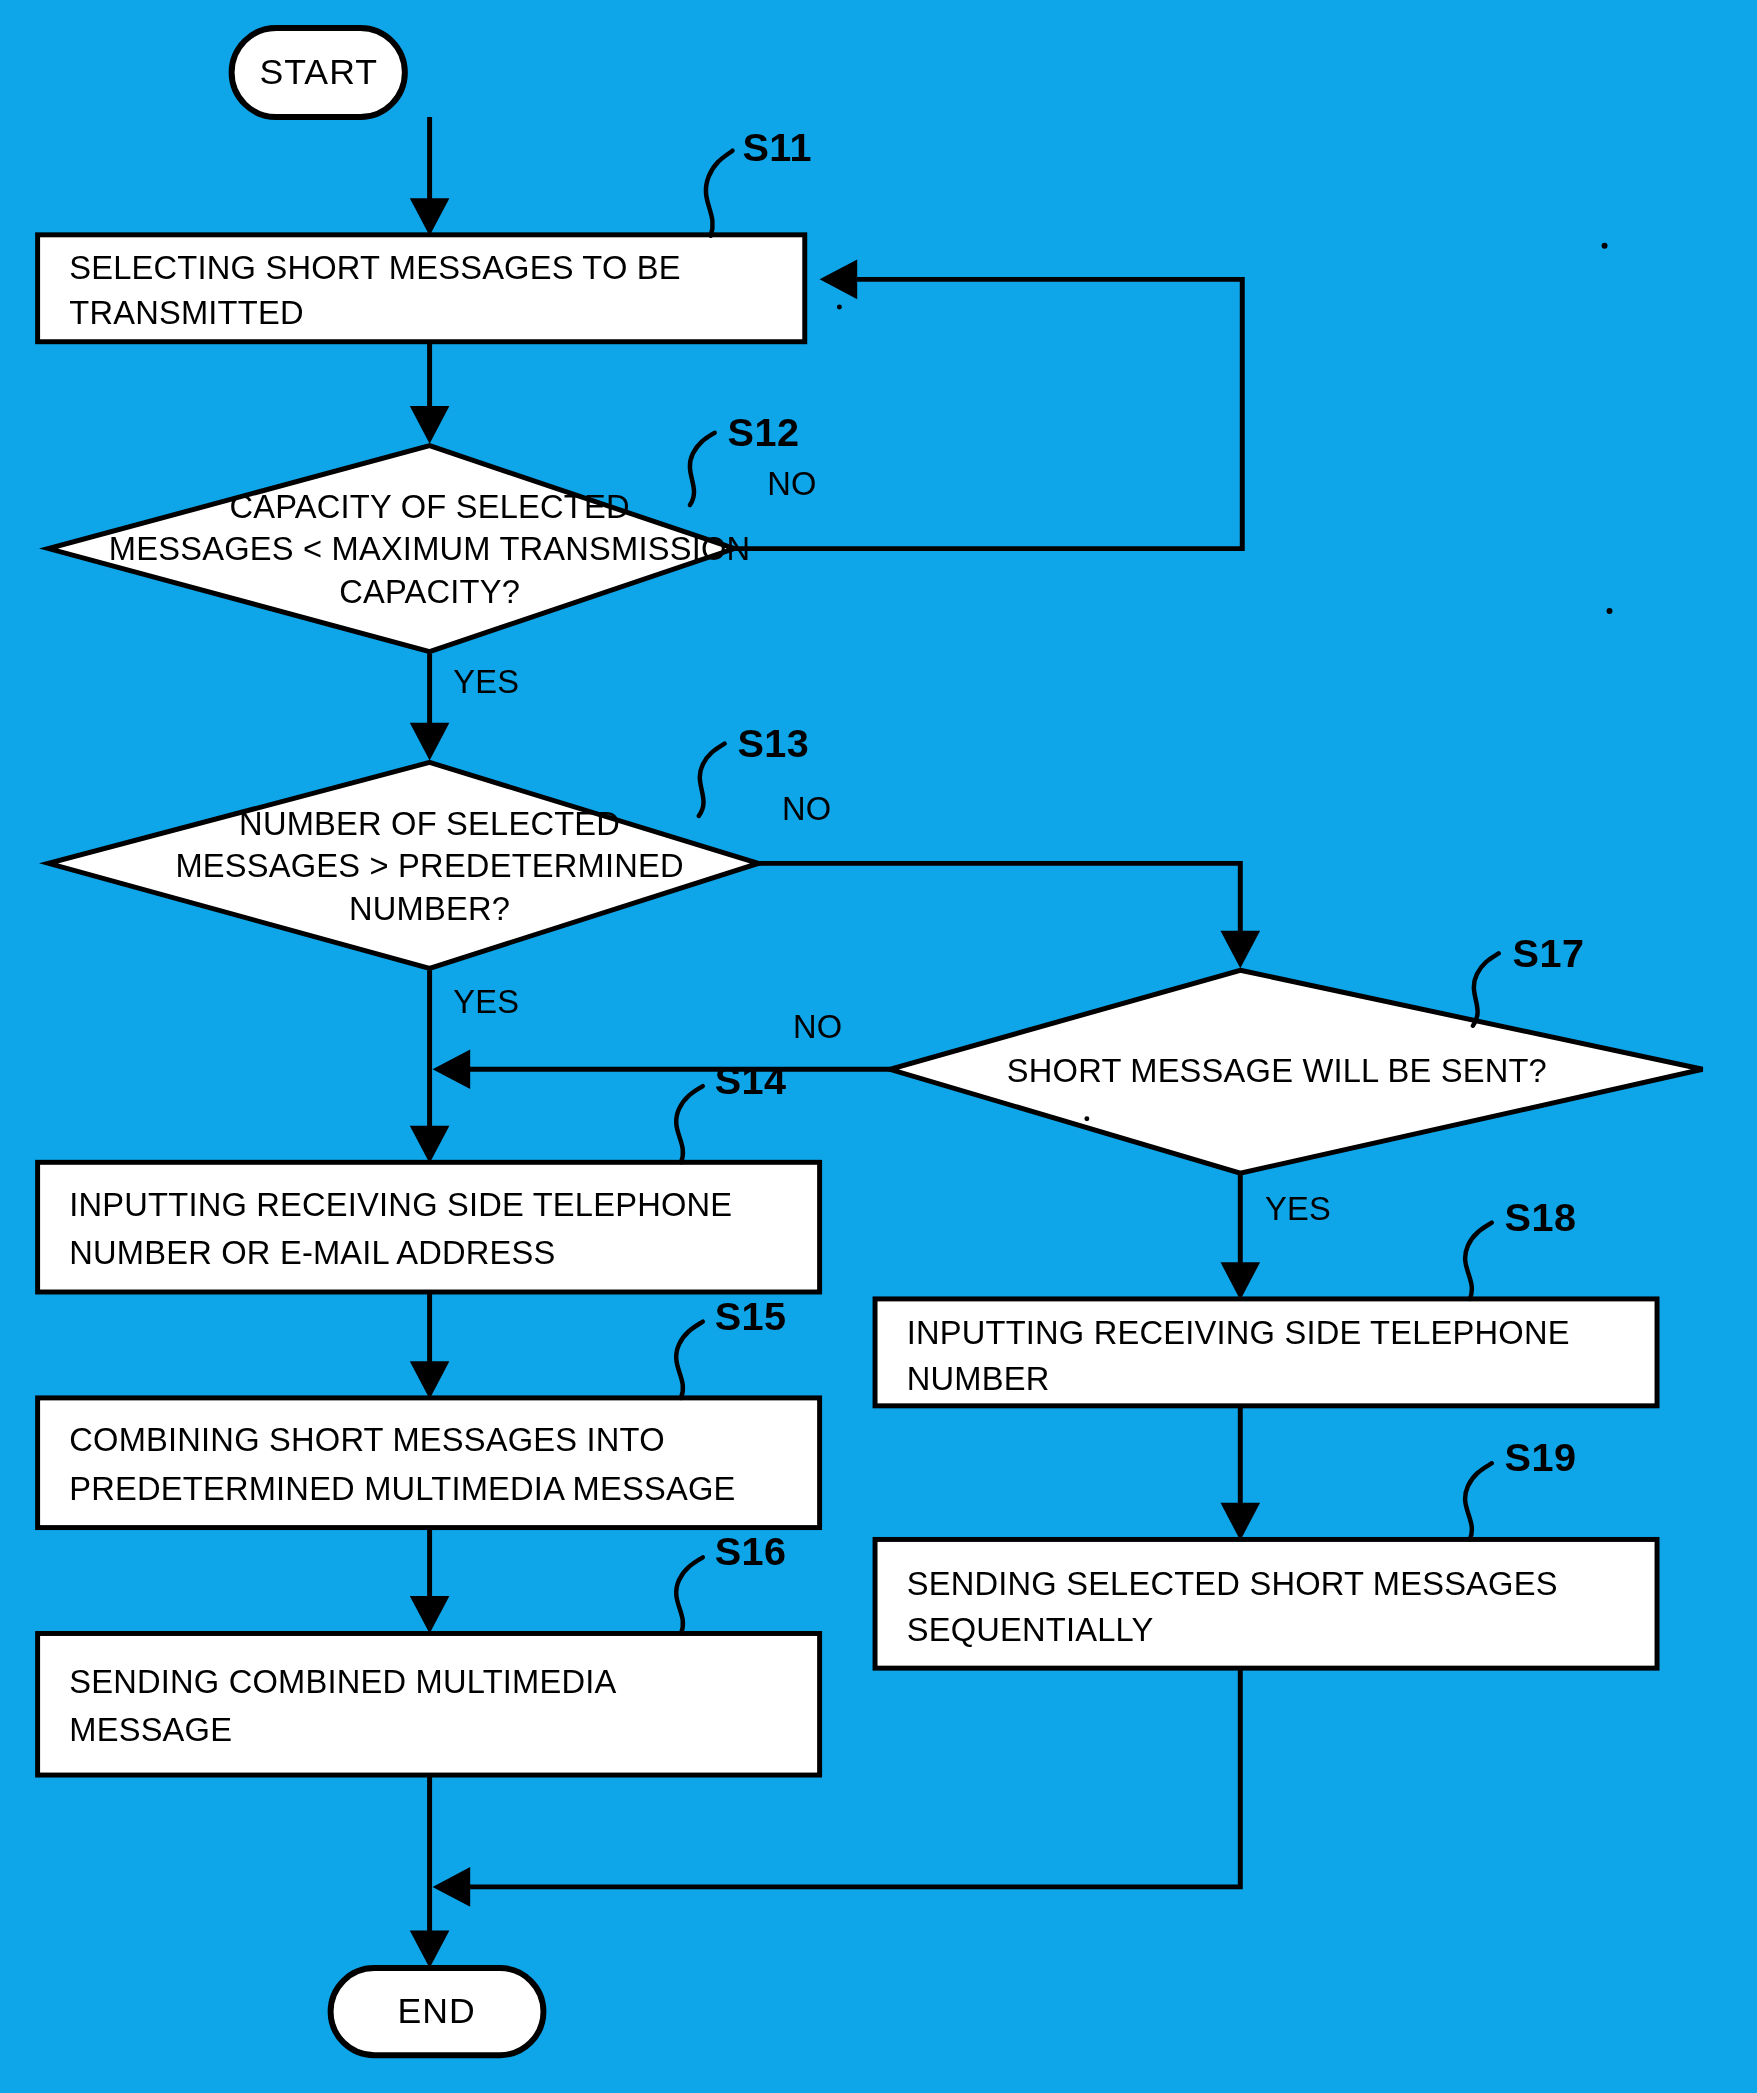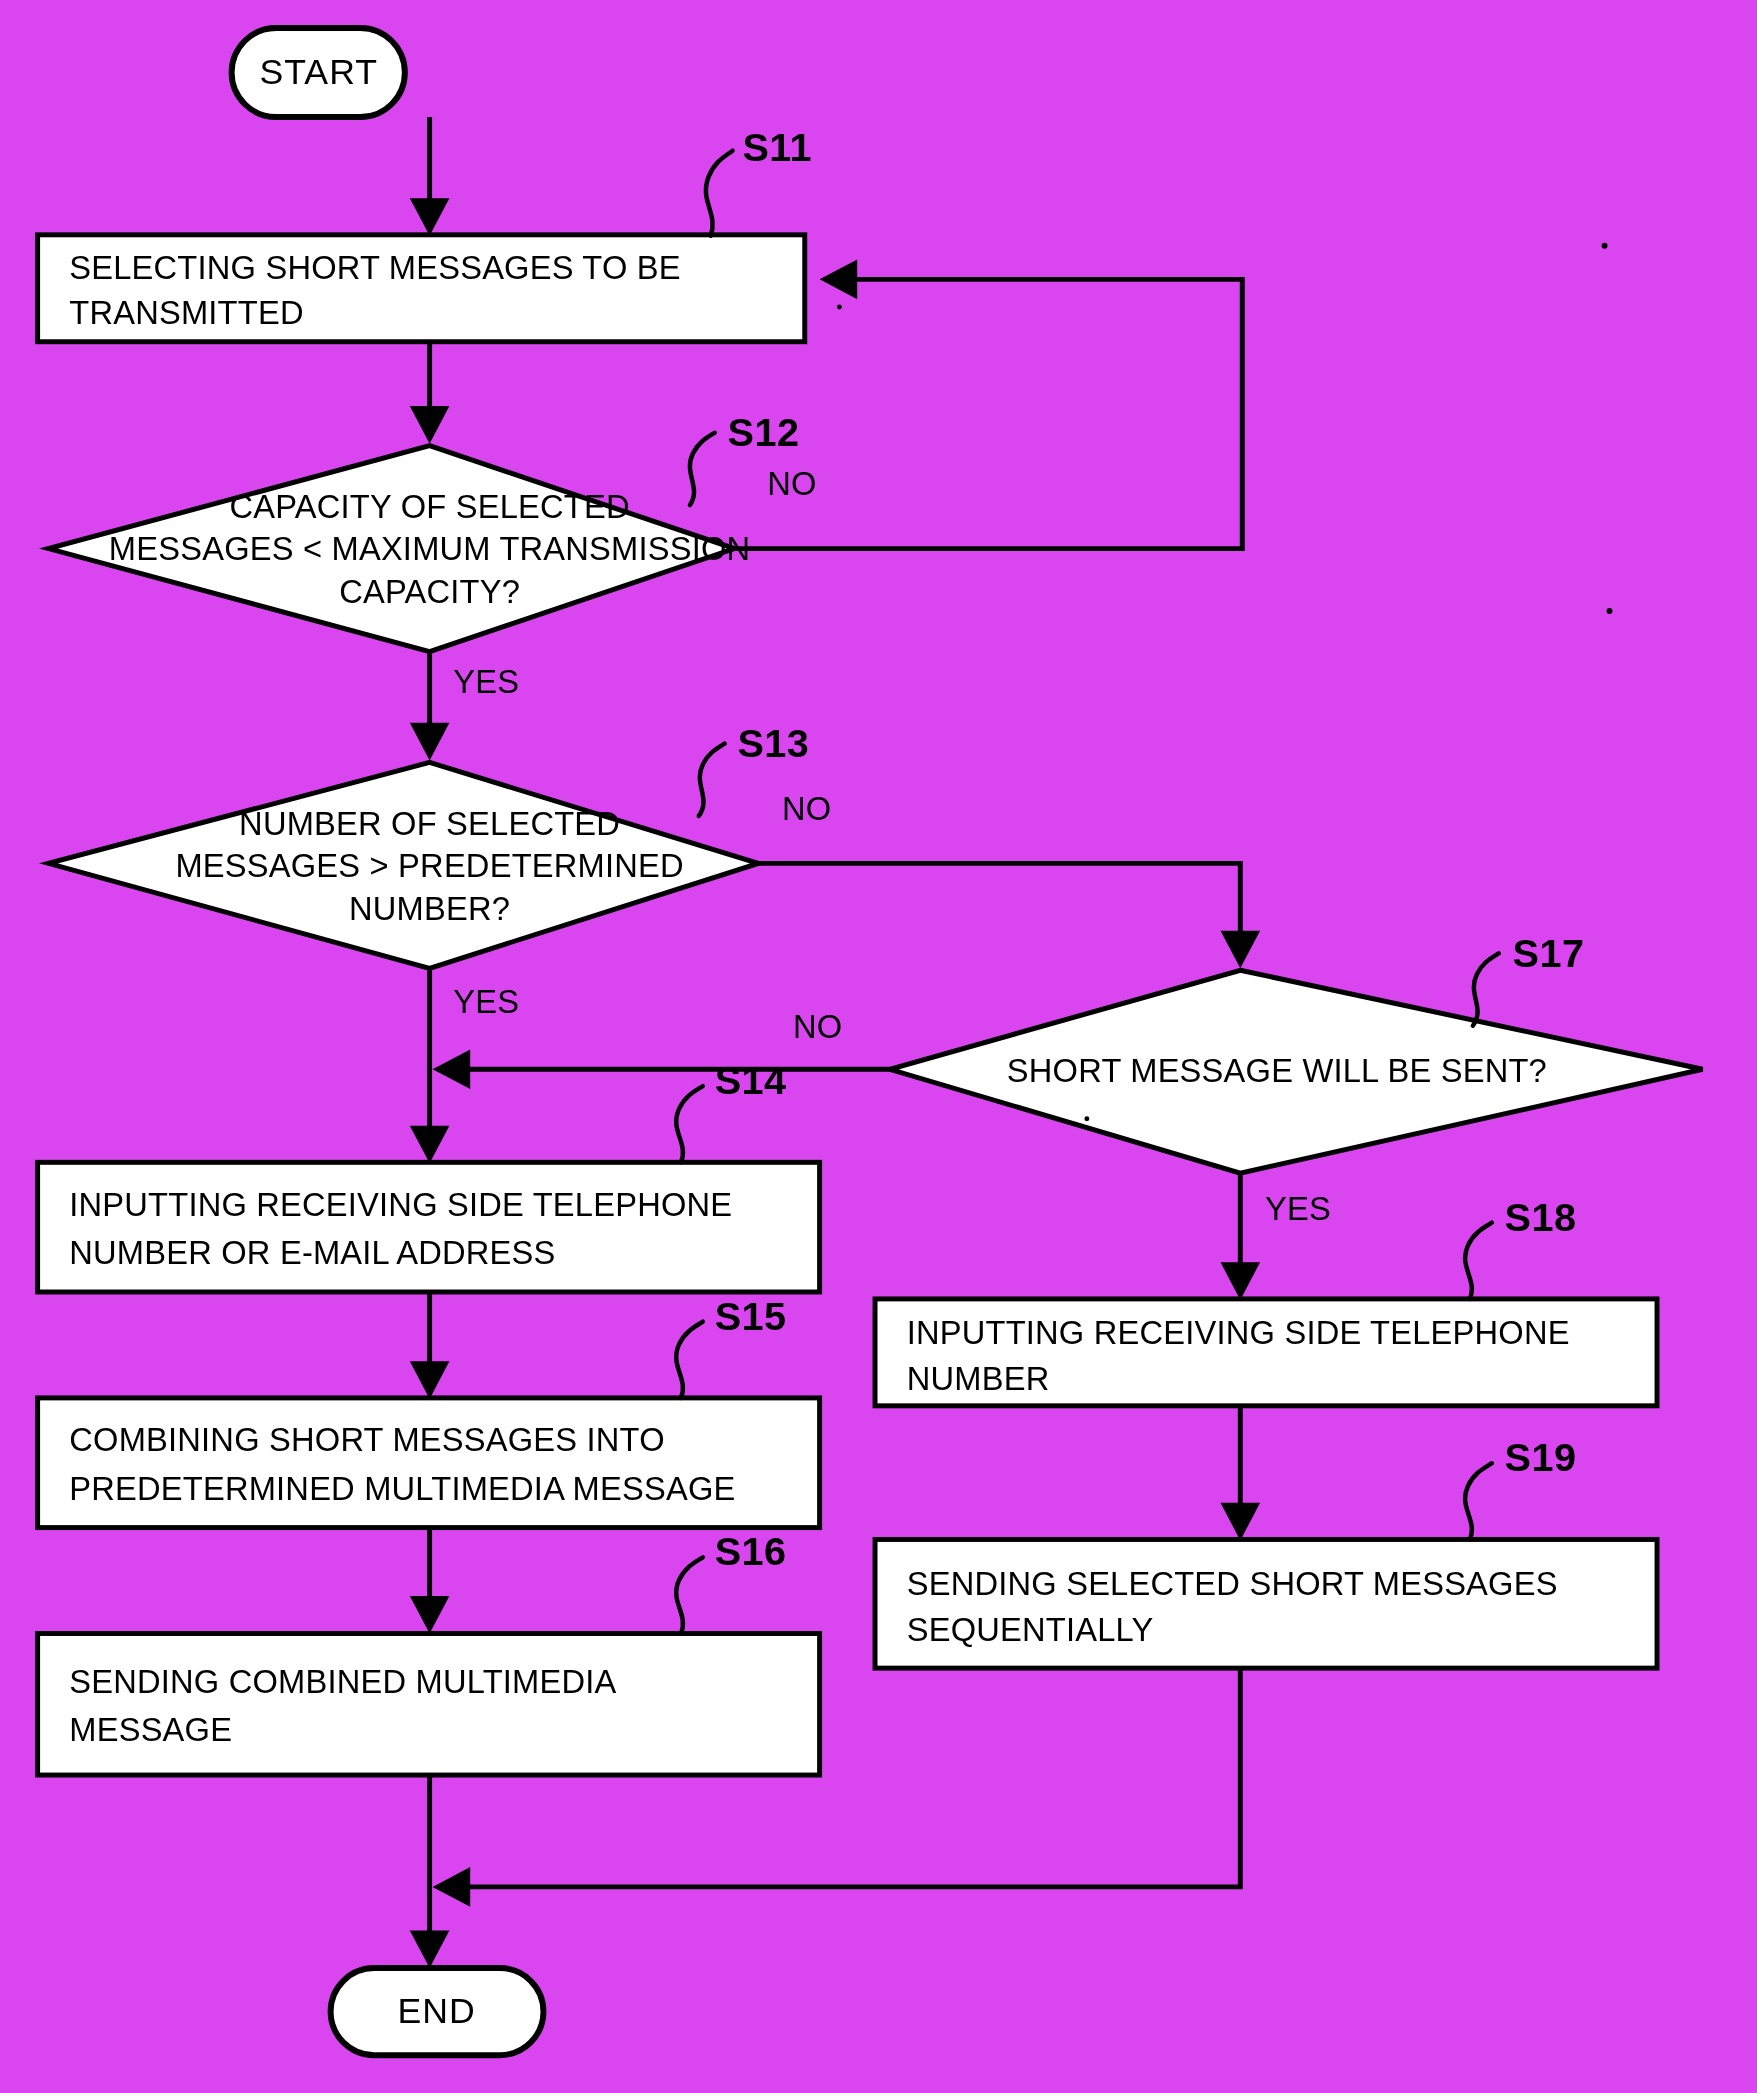--- a/index.html
+++ b/index.html
@@ -10,21 +10,21 @@
   body {
     width: 1757px;
     height: 2094px;
     font-family: "Liberation Sans", sans-serif;
     overflow: hidden;
   }
   #flowchart-root {
     position: relative;
     width: 1757px;
     height: 2094px;
-    background: #d946ef;
+    background: #0ea5e9;
   }
   svg#flow-svg {
     display: block;
     width: 1757px;
     height: 2094px;
   }
   .shape-stroke {
     fill: #ffffff;
     stroke: #000000;
     stroke-width: 5;

